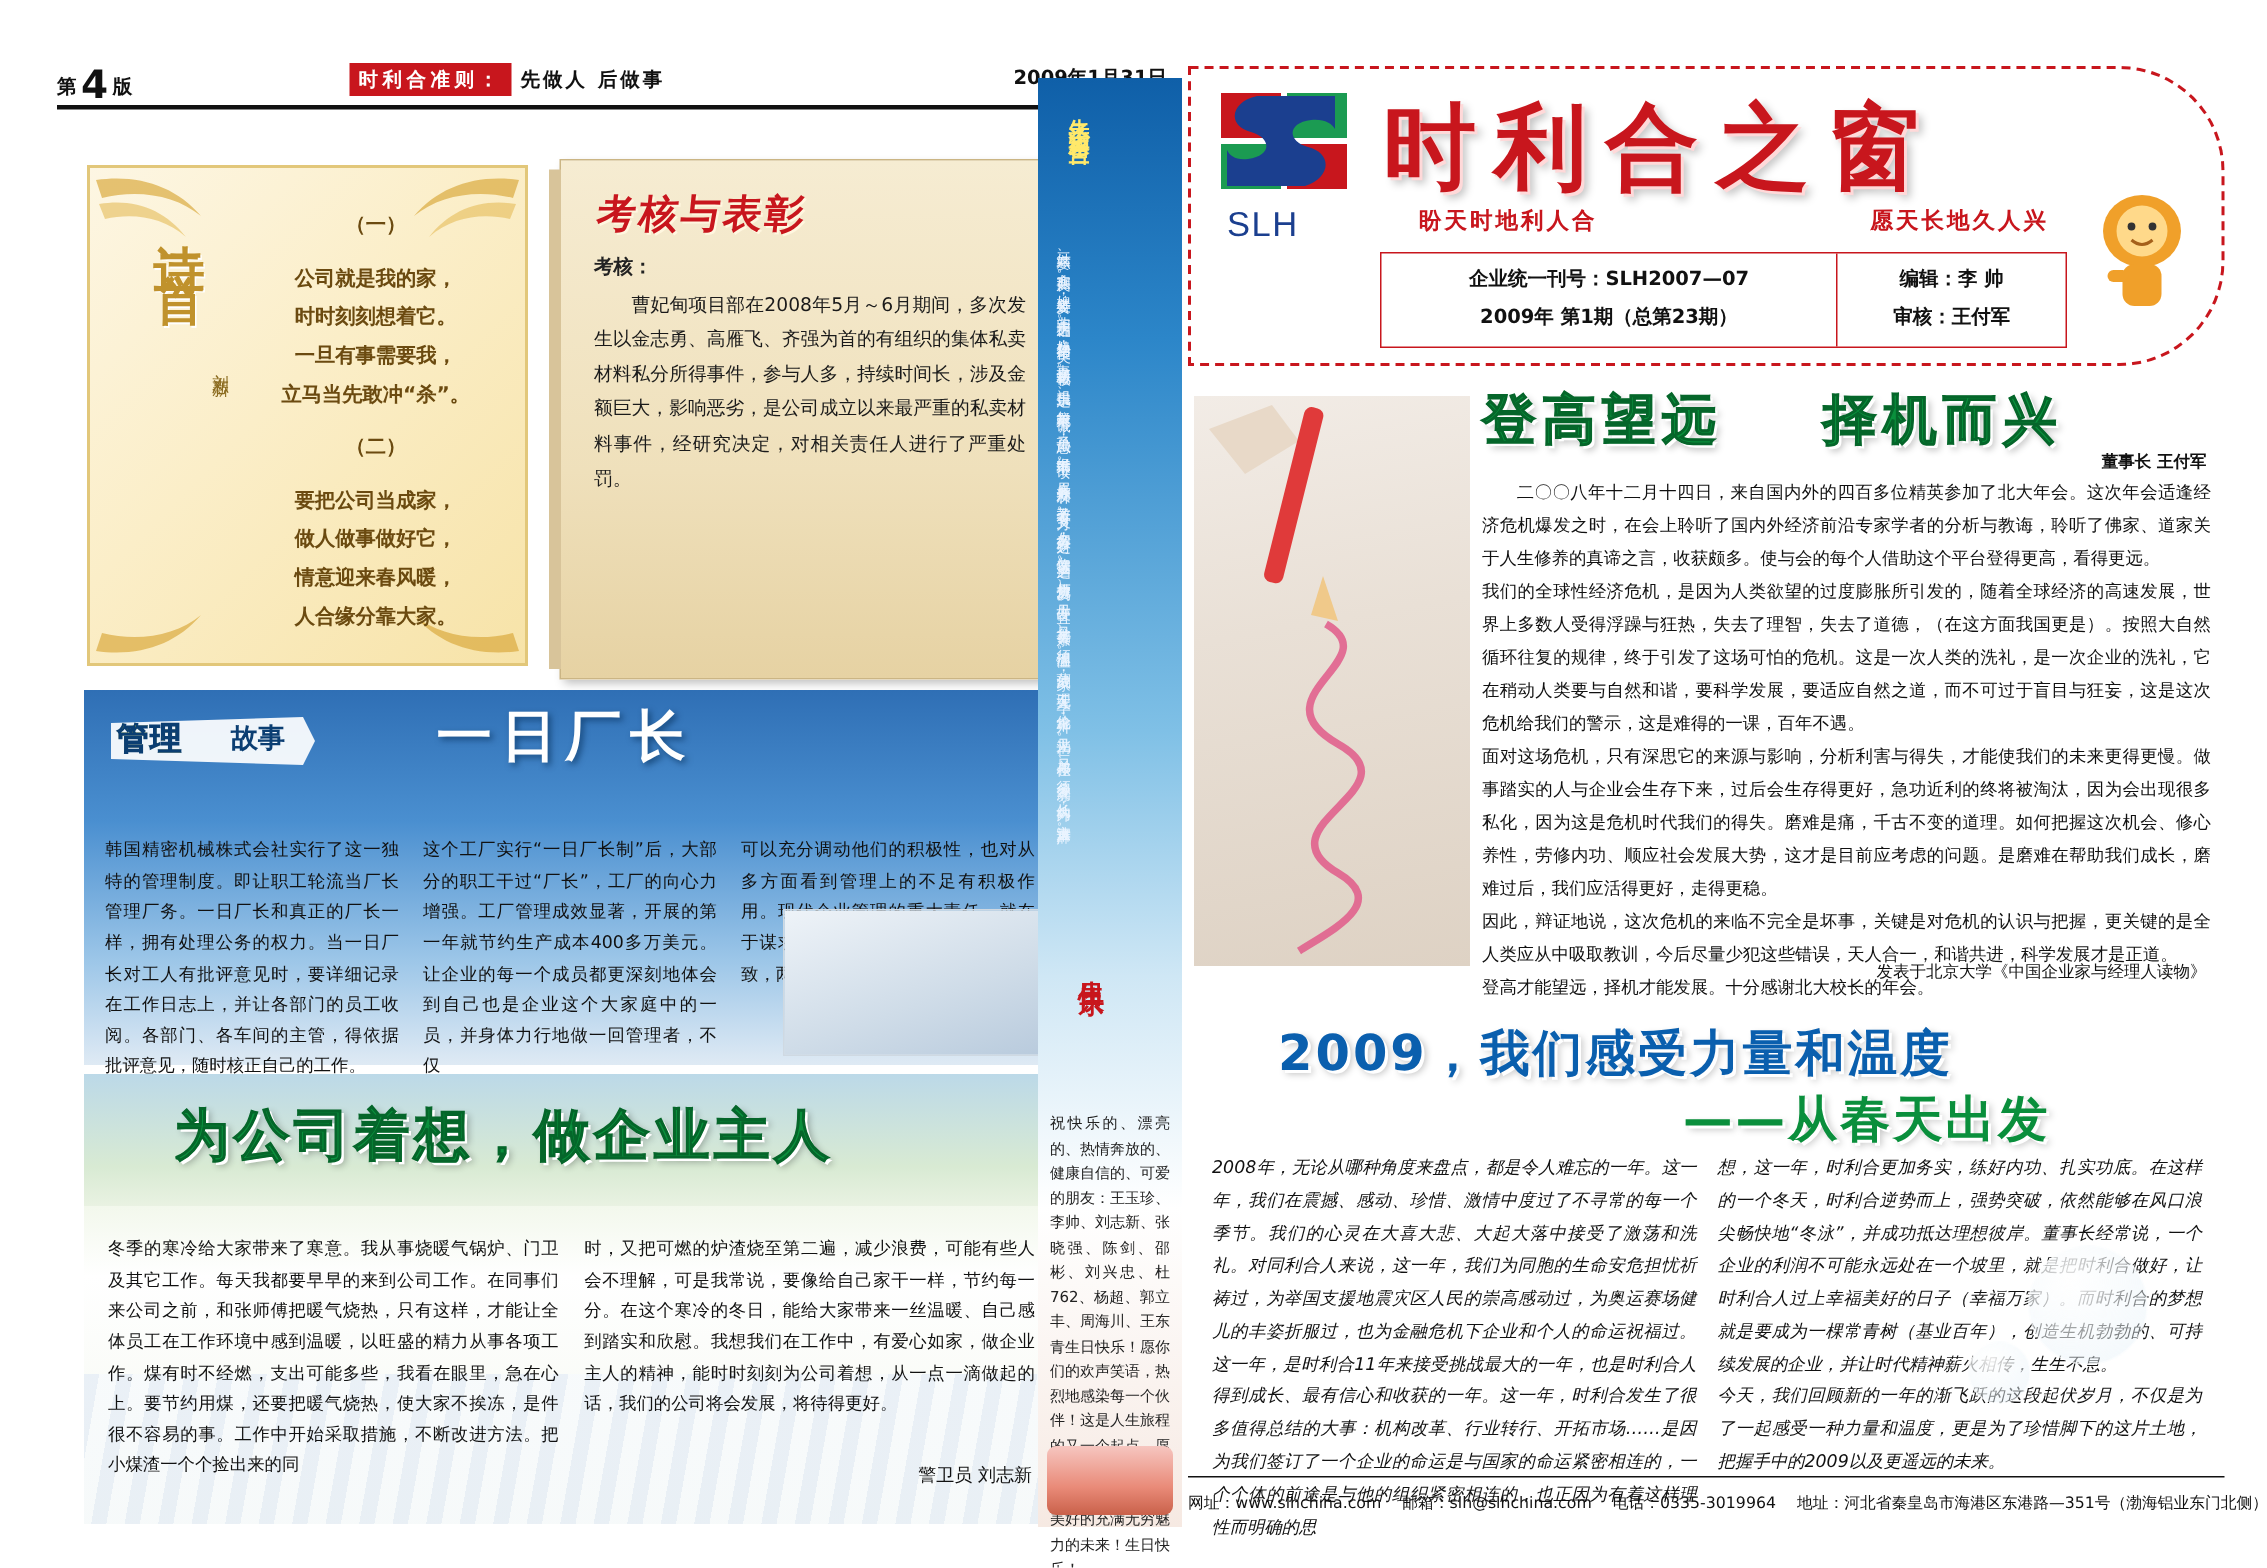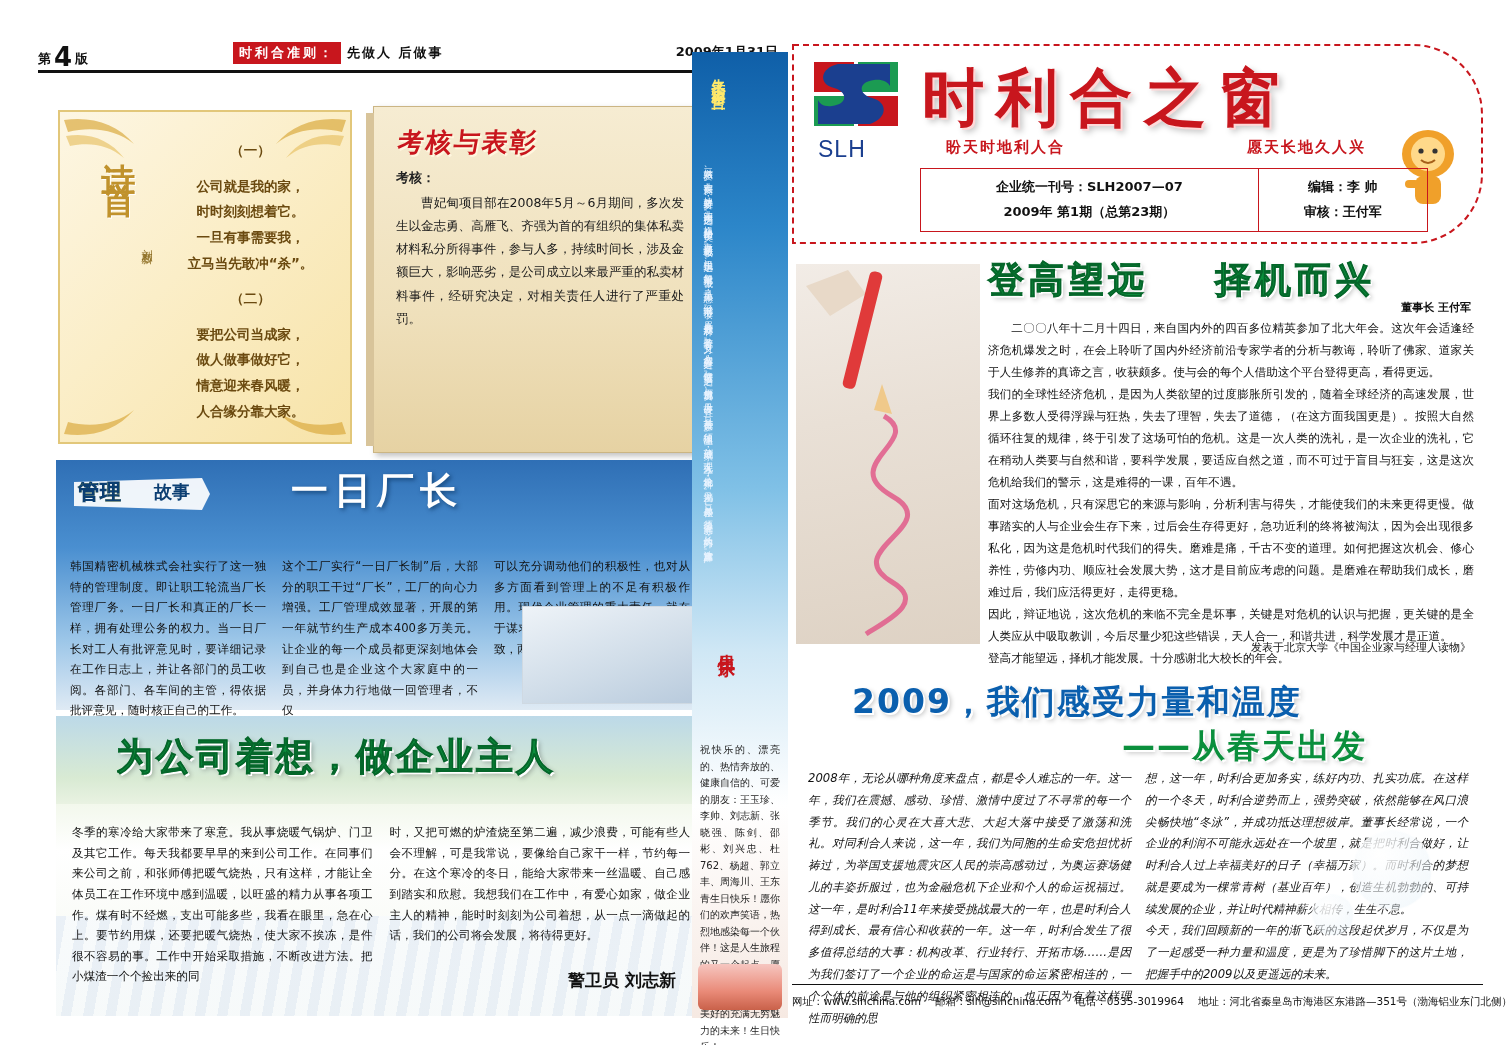--- a/index.html
+++ b/index.html
@@ -53,21 +53,21 @@
     background:linear-gradient(160deg,#eef3f8 0%,#cfdce8 60%,#b9cbdd 100%);border:1px solid #cfd9e2;}
 
   
   .fc-band{position:absolute;left:28px;top:688px;width:648px;height:300px;
     background:linear-gradient(180deg,#cfe4b7 0%,#eaf3df 18%,#ffffff 45%,#f3f7ee 100%);}
   .fc-sky{position:absolute;left:0;top:0;width:648px;height:88px;background:linear-gradient(180deg,#bcd9e8 0%,#d8ead3 70%,#e9f2e2 100%);}
   .fc-head{position:absolute;left:60px;top:16px;font-size:37px;font-weight:bold;color:#0a8f3c;letter-spacing:3px;
     text-shadow:2px 2px 0 #fff,3px 3px 5px rgba(0,0,0,.3);text-align:center;-webkit-text-stroke:0.8px #05662a;}
   .fc-cols{position:absolute;left:16px;top:106px;width:618px;display:flex;gap:17px;}
   .fc-cols .col{flex:1;font-size:11.6px;line-height:1.78;color:#111;text-align:justify;}
-  .fc-sign{position:absolute;right:28px;bottom:24px;font-size:17px;font-weight:bold;color:#111;}
+  .fc-sign{position:absolute;right:16px;bottom:24px;font-size:12px;font-weight:normal;color:#111;}
   .fc-rays{position:absolute;left:0;bottom:0;width:648px;height:100px;
     background:repeating-linear-gradient(100deg,#e7eef6 0 10px,#f7fafc 10px 22px);opacity:.85;}
 
   
   .mid-strip{position:absolute;left:692px;top:52px;width:96px;height:966px;
     background:linear-gradient(180deg,#0f5fa8 0%,#2c86c9 18%,#7fc0e6 45%,#cfe7f5 62%,#ffffff 78%,#f6e9e2 100%);}
   .ms-title{position:absolute;left:16px;top:16px;writing-mode:vertical-rl;font-size:14px;font-weight:bold;color:#ffe96b;letter-spacing:3px;line-height:1.5;}
   .ms-body{position:absolute;left:8px;top:108px;height:420px;writing-mode:vertical-rl;font-size:9.5px;line-height:1.7;color:#eaf4ff;letter-spacing:1px;}
   .ms-bd-title{position:absolute;left:24px;top:588px;writing-mode:vertical-rl;font-size:17px;font-weight:bold;color:#c8161d;letter-spacing:2px;}
   .ms-bd-body{position:absolute;left:8px;top:690px;width:80px;font-size:10px;line-height:1.65;color:#222;text-align:justify;}
@@ -77,21 +77,21 @@
   
   .right-page{position:absolute;left:792px;top:44px;width:691px;height:974px;background:#fff;}
   .masthead{position:absolute;left:0;top:0;width:691px;height:200px;border:2px dashed #c8161d;border-radius:0 70px 70px 0;box-sizing:border-box;}
   .logo{position:absolute;left:14px;top:12px;width:98px;height:98px;}
   .logo-text{position:absolute;left:10px;top:78px;font-size:23px;font-weight:normal;color:#1b3f8f;letter-spacing:1px;font-family:"Liberation Sans",sans-serif;}
   .mh-title{position:absolute;left:128px;top:10px;font-size:62px;font-weight:bold;color:#c8161d;letter-spacing:12px;
     text-shadow:2px 2px 0 #ffd9d9,4px 4px 6px rgba(0,0,0,.25);}
   .mh-slogan{position:absolute;left:152px;top:92px;width:420px;display:flex;justify-content:space-between;
     font-size:15px;font-weight:bold;color:#c8161d;letter-spacing:2px;}
   .mh-lion{position:absolute;right:16px;top:78px;width:74px;height:86px;}
-  .mh-info{position:absolute;left:126px;top:122px;width:508px;height:64px;border:1px solid #c8161d;box-sizing:border-box;display:flex;}
+  .mh-info{position:absolute;left:126px;top:122px;width:458px;height:64px;border:1px solid #c8161d;box-sizing:border-box;display:flex;}
   .mh-info .cell{border-right:1px solid #c8161d;box-sizing:border-box;display:flex;flex-direction:column;justify-content:center;align-items:center;font-size:13px;font-weight:bold;line-height:1.9;color:#111;}
   .mh-info .c1{flex:2;}
   .mh-info .c2{flex:1;border-right:none;}
 
   
   .hero{position:absolute;left:0;top:206px;width:691px;height:420px;background:#fff;}
   .hero-img{position:absolute;left:4px;top:14px;width:184px;height:380px;
     background:linear-gradient(170deg,#f2ece6 0%,#e9e0d6 40%,#ded2c4 100%);overflow:hidden;}
   .hero-head{position:absolute;left:196px;top:6px;font-size:36px;font-weight:bold;color:#0a8f3c;letter-spacing:4px;
     -webkit-text-stroke:0.8px #05662a;text-shadow:2px 2px 0 #fff,3px 3px 5px rgba(0,0,0,.28);}

